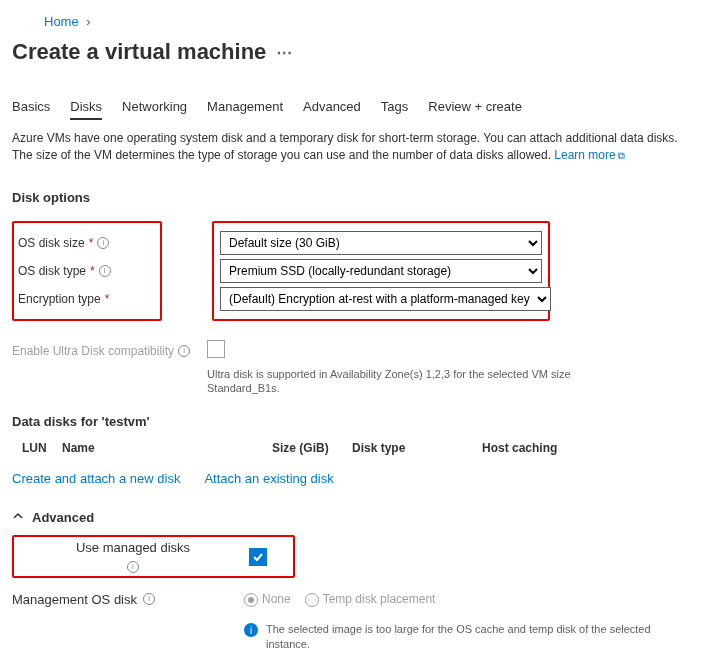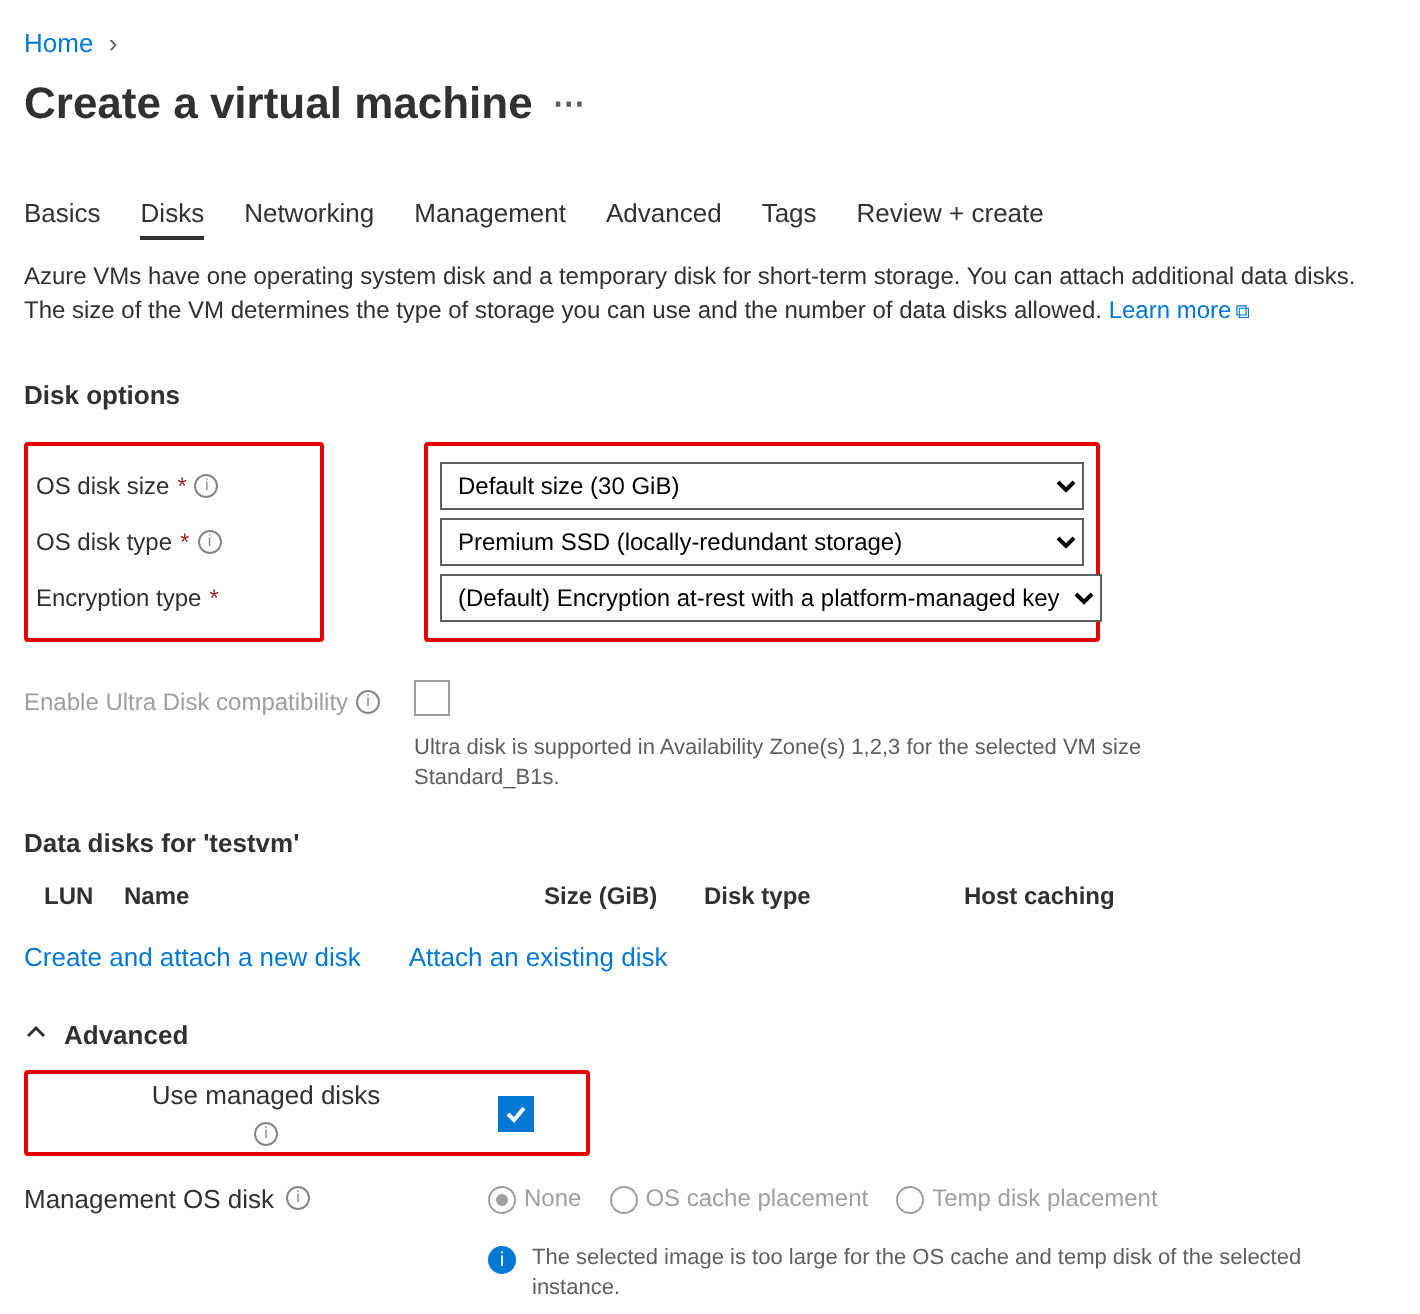--- a/index.html
+++ b/index.html
@@ -6,21 +6,21 @@
   body {
     margin: 0;
     font-family: "Segoe UI", -apple-system, sans-serif;
     font-size: 13px;
     color: #323130;
     background: #fff;
     width: 710px;
   }
   .page { padding: 10px 12px; }
   a { color: #0078d4; text-decoration: none; cursor: pointer; }
-  .breadcrumb { font-size: 13px; padding: 4px 0; }
+  .breadcrumb { font-size: 13px; padding: 4px 0; margin-left: 32px; }
   .chev { color: #605e5c; margin-left: 4px; }
   h1.title { font-size: 22px; font-weight: 600; margin: 6px 0 0; display: flex; align-items: center; gap: 10px; }
   .dots { color: #605e5c; font-size: 16px; }
   .tabs { display: flex; gap: 20px; border-bottom: none; margin-top: 30px; margin-bottom: 10px; font-size: 13px; }
   .tab { padding: 4px 0; cursor: pointer; color: #323130; }
   .tab.active { border-bottom: 2px solid #323130; font-weight: 400; }
   .intro { font-size: 12px; color: #323130; line-height: 1.4; margin: 6px 0 26px; }
   .learn { white-space: nowrap; }
   .ext-icon { font-size: 10px; margin-left: 2px; }
   .section-title { font-weight: 600; font-size: 13px; margin: 10px 0 6px; }
@@ -178,21 +178,20 @@
     </div>
   </div>
 
   <div class="adv-row">
     <div class="adv-label">
       <span>Management OS disk</span>
       <span class="info-icon">i</span>
     </div>
     <div class="radio-grp">
       <label><span class="radio selected"></span><span>None</span></label>
-      <label><span class="radio"></span><span>OS cache placement</span></label>
       <label><span class="radio"></span><span>Temp disk placement</span></label>
     </div>
   </div>
 
   <div class="info-line">
     <span class="info-circle">i</span>
     <span class="hint">The selected image is too large for the OS cache and temp disk of the selected instance.</span>
   </div>
 
 </div>

